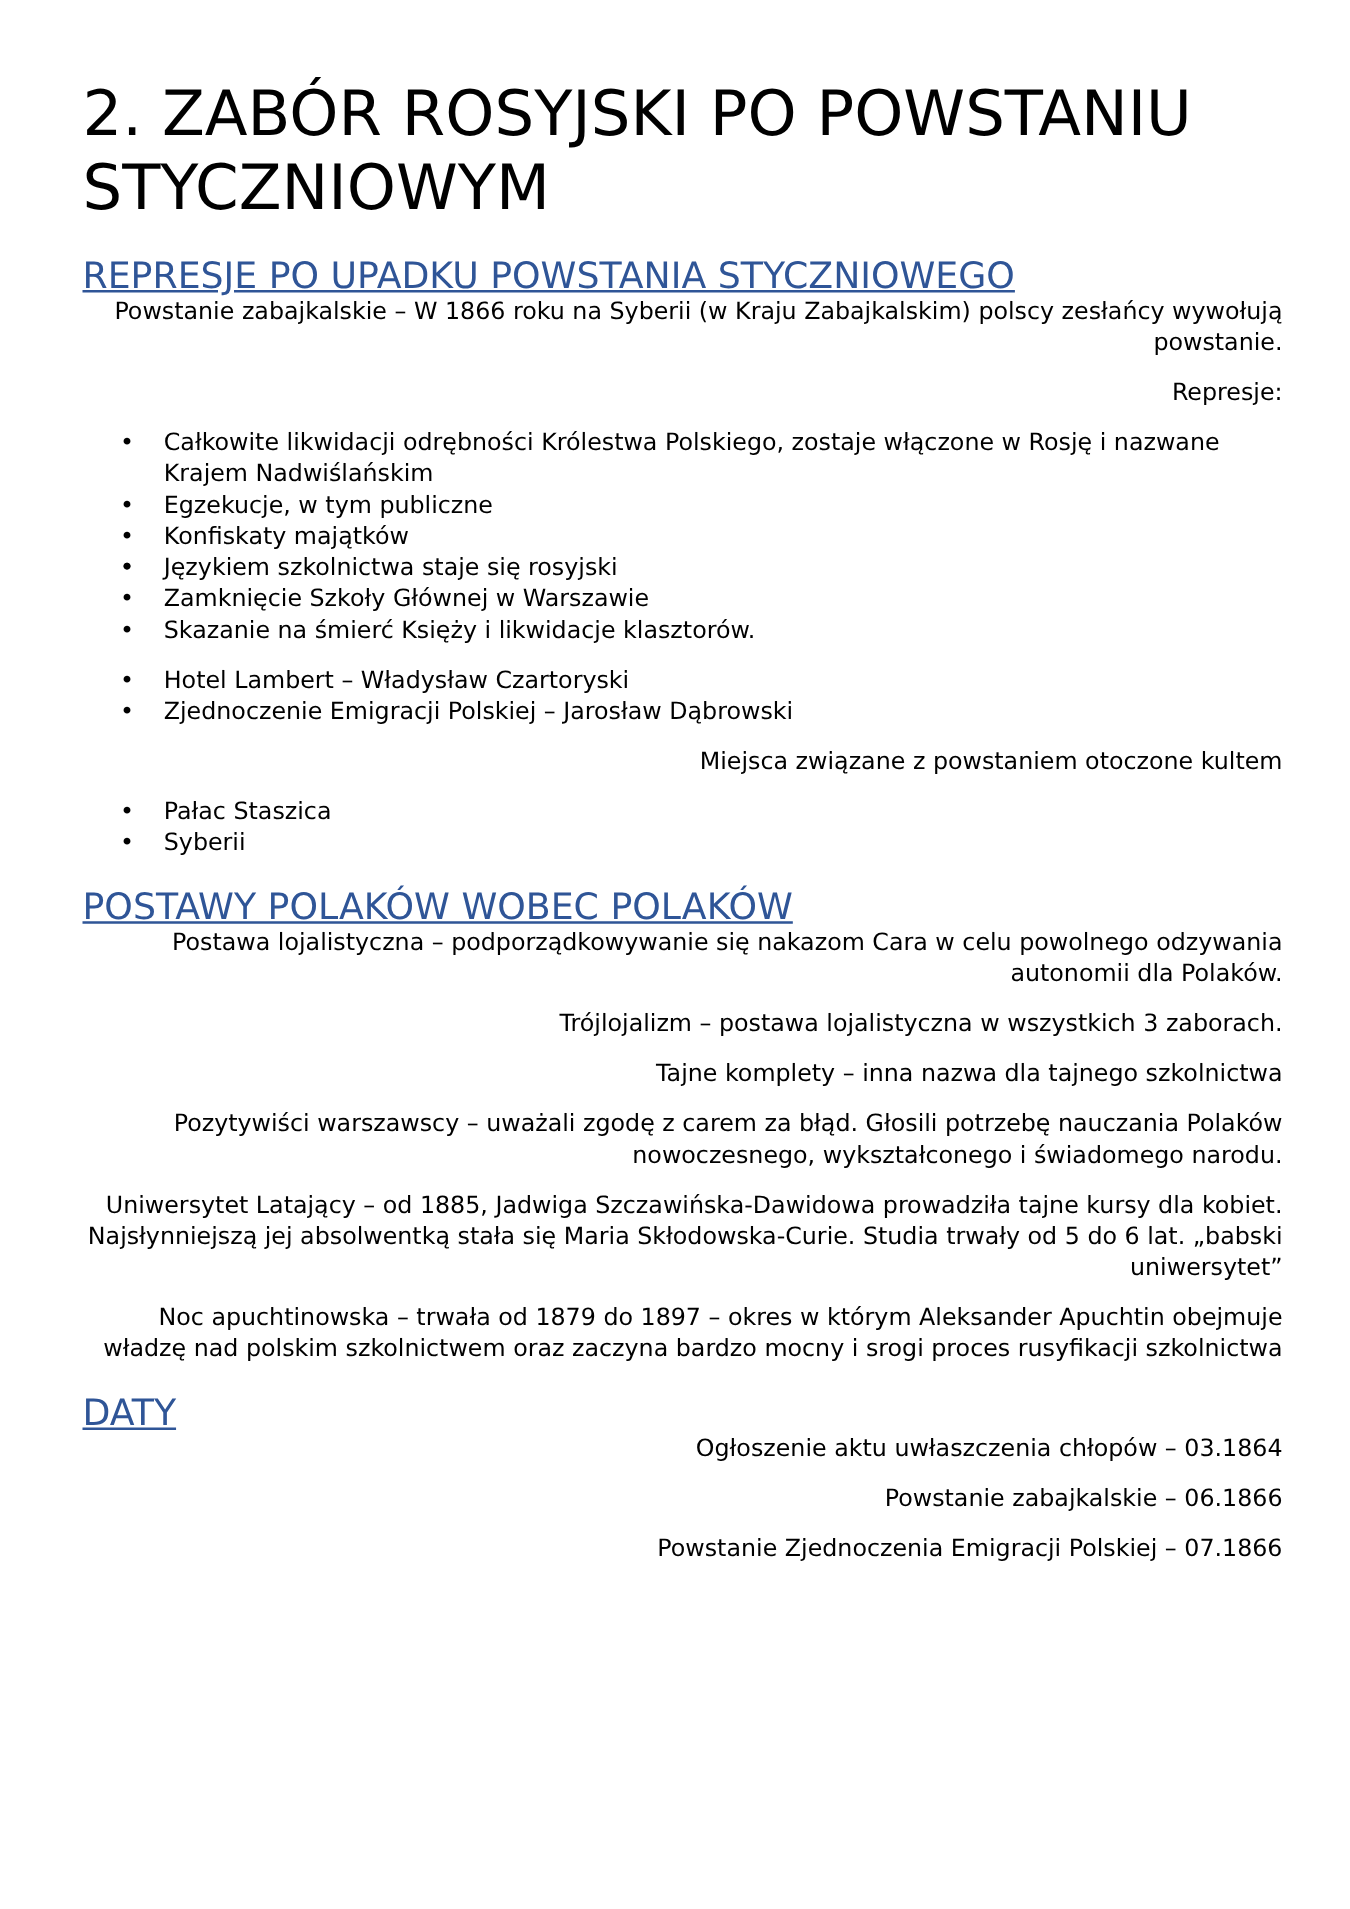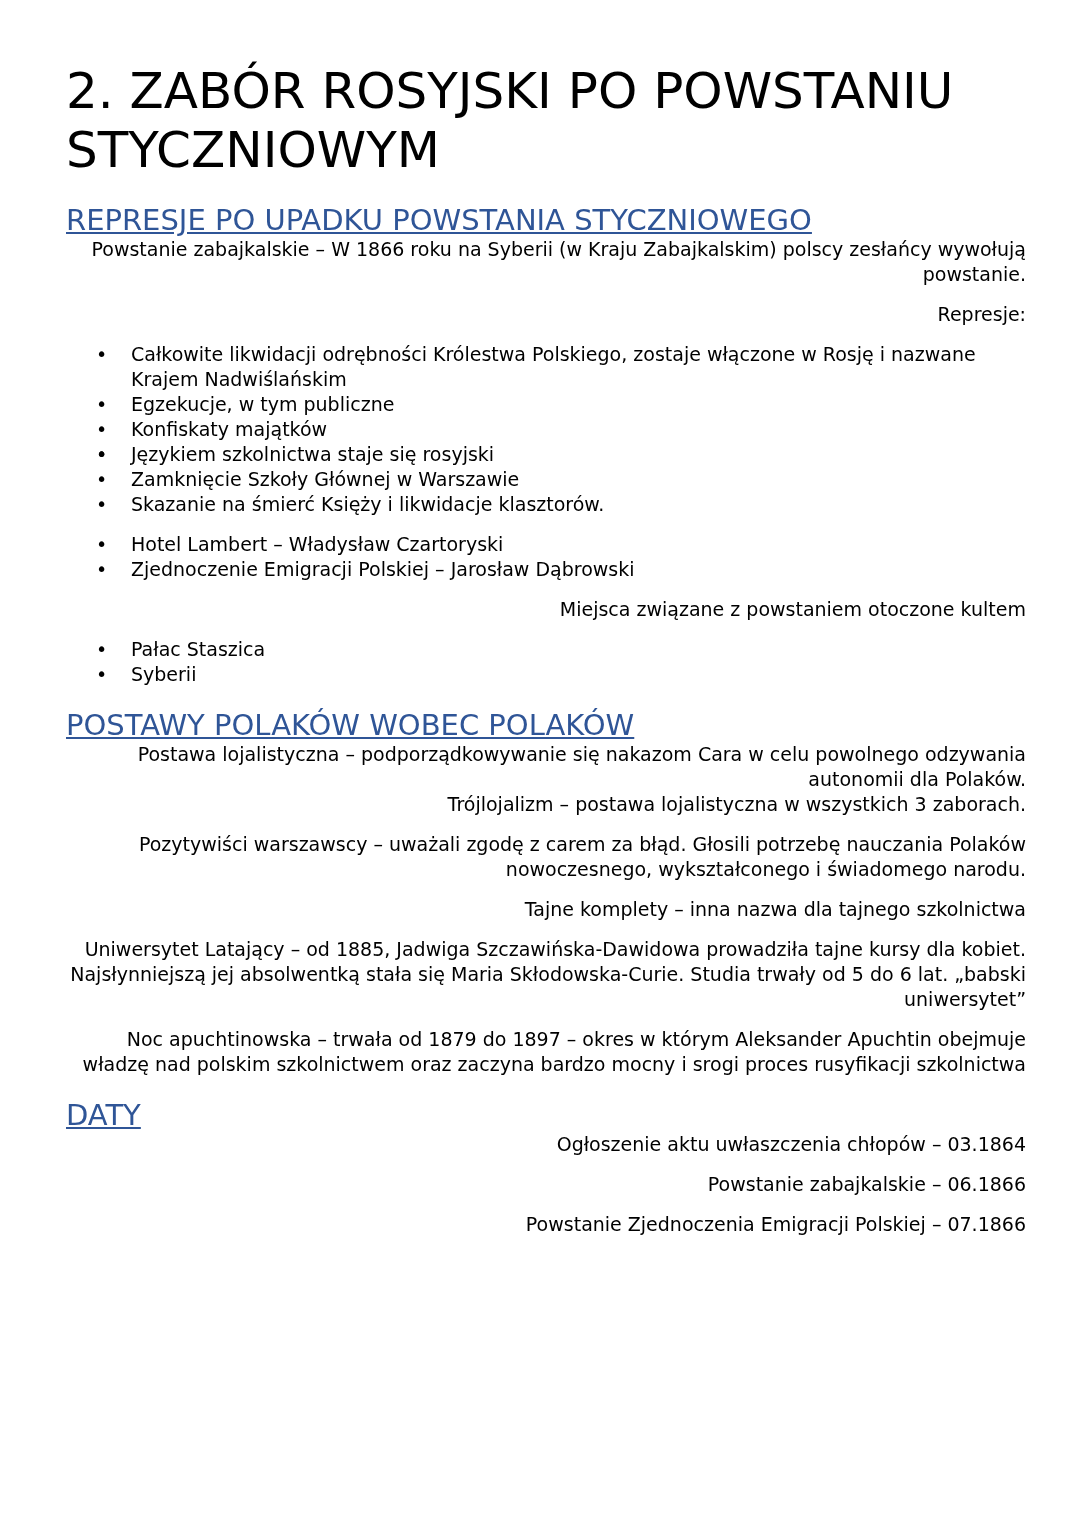--- a/index.html
+++ b/index.html
@@ -54,23 +54,23 @@
   </ul>
 
   <p class="p" style="margin-top:15px">Miejsca związane z powstaniem otoczone kultem</p>
   <ul class="ul" style="margin-top:15px">
     <li class="li"><span class="bullet">•</span><span>Pałac Staszica</span></li>
     <li class="li"><span class="bullet">•</span><span>Syberii</span></li>
   </ul>
 
   <h2 class="h2" style="margin-top:21px">POSTAWY POLAKÓW WOBEC POLAKÓW</h2>
   <p class="p">Postawa lojalistyczna – podporządkowywanie się nakazom Cara w celu powolnego odzywania autonomii dla Polaków.</p>
-  <p class="p" style="">Trójlojalizm – postawa lojalistyczna w wszystkich 3 zaborach.</p>
+  <p class="p" style="margin-top:15px">Trójlojalizm – postawa lojalistyczna w wszystkich 3 zaborach.</p>
+  <p class="p" style="margin-top:15px">Tajne komplety – inna nazwa dla tajnego szkolnictwa</p>
   <p class="p" style="margin-top:15px">Pozytywiści warszawscy – uważali zgodę z carem za błąd. Głosili potrzebę nauczania Polaków nowoczesnego, wykształconego i świadomego narodu.</p>
-  <p class="p" style="margin-top:15px">Tajne komplety – inna nazwa dla tajnego szkolnictwa</p>
   <p class="p" style="margin-top:15px">Uniwersytet Latający – od 1885, Jadwiga Szczawińska-Dawidowa prowadziła tajne kursy dla kobiet. Najsłynniejszą jej absolwentką stała się Maria Skłodowska-Curie. Studia trwały od 5 do 6 lat. „babski uniwersytet”</p>
   <p class="p" style="margin-top:15px">Noc apuchtinowska – trwała od 1879 do 1897 – okres w którym Aleksander Apuchtin obejmuje władzę nad polskim szkolnictwem oraz zaczyna bardzo mocny i srogi proces rusyfikacji szkolnictwa</p>
 
   <h2 class="h2" style="margin-top:21px">DATY</h2>
   <p class="p">Ogłoszenie aktu uwłaszczenia chłopów – 03.1864</p>
   <p class="p" style="margin-top:15px">Powstanie zabajkalskie – 06.1866</p>
   <p class="p" style="margin-top:15px">Powstanie Zjednoczenia Emigracji Polskiej – 07.1866</p>
 </div>
 
 </body></html>

